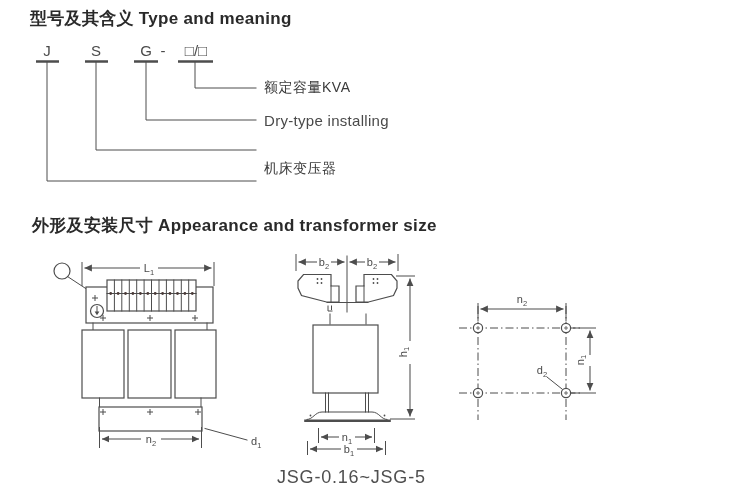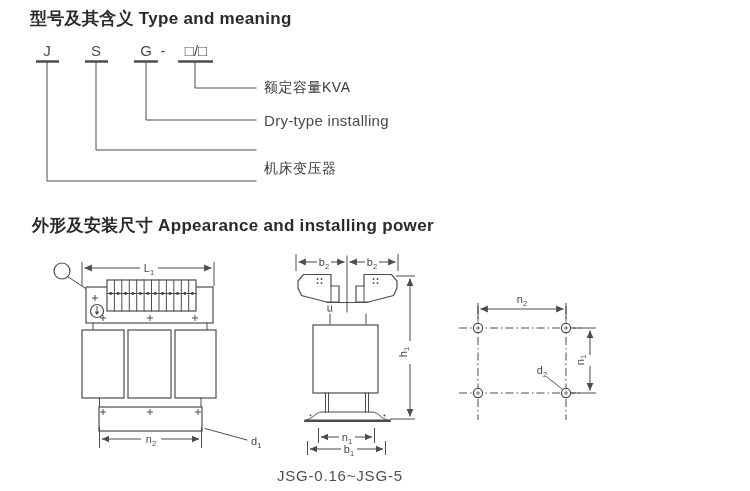--- a/index.html
+++ b/index.html
@@ -8,21 +8,21 @@
   html,body{margin:0;padding:0;background:#f2f2f2;}
   .page{position:relative;width:750px;height:491px;background:var(--bg);
         font-family:"Liberation Sans",sans-serif;overflow:hidden;}
   .heading{position:absolute;font-size:17px;font-weight:bold;color:var(--heading);
            letter-spacing:.3px;white-space:nowrap;}
   .code-letter{position:absolute;font-size:15px;font-weight:500;color:#4a4a4a;
                text-align:center;white-space:nowrap;}
   .mrow{position:absolute;left:264px;height:18px;display:flex;align-items:center;white-space:nowrap;}
   .zh{width:107px;font-size:14px;color:var(--zh);letter-spacing:.5px;}
   .en{font-size:15px;color:var(--en);letter-spacing:.3px;}
-  .caption{position:absolute;left:277px;top:467px;font-size:15px;color:#4f4f4f;letter-spacing:.8px;}
+  .caption{position:absolute;left:277px;top:467px;font-size:18px;color:#4f4f4f;letter-spacing:.8px;}
   .art{position:absolute;left:0;top:0;pointer-events:none;}
   .ln{stroke:var(--ink);stroke-width:1.2;fill:none;stroke-linecap:square;}
   .thin{stroke-width:1;}
   .thick{stroke-width:2.4;stroke-linecap:butt;}
   .wh{fill:#fff;stroke:var(--ink);stroke-width:1.2;}
   .dim{stroke:var(--ink);stroke-width:1.05;fill:none;}
   .tick{stroke:var(--ink);stroke-width:1;fill:none;}
   .cl{stroke:var(--ink);stroke-width:1;fill:none;stroke-dasharray:8 3 1.5 3;}
   .fillink{fill:var(--ink);stroke:none;}
   .dot{fill:var(--dot);stroke:none;}
@@ -45,21 +45,21 @@
   <div class="mrow" style="top:79px;align-items:flex-end;">
     <span class="zh">额定容量KVA</span>
   </div>
   <div class="mrow" style="top:111px;">
     <span class="en">Dry-type installing</span>
   </div>
   <div class="mrow" style="top:160px;">
     <span class="zh">机床变压器</span>
   </div>
 
-  <div class="heading" style="left:32px;top:214px;">外形及安装尺寸 Appearance and installing power</div>
+  <div class="heading" style="left:32px;top:214px;">外形及安装尺寸 Appearance and transformer size</div>
 
   <div class="caption">JSG-0.16~JSG-5</div>
 
   <svg class="art" width="750" height="491" viewBox="0 0 750 491">
     <defs>
       <marker id="arr" viewBox="0 0 8 8" refX="7.4" refY="4" markerWidth="8" markerHeight="8" orient="auto" markerUnits="userSpaceOnUse">
         <path d="M0,0.6 L7.5,4 L0,7.4 Z" fill="#4d4d4d"></path>
       </marker>
     </defs>
 

